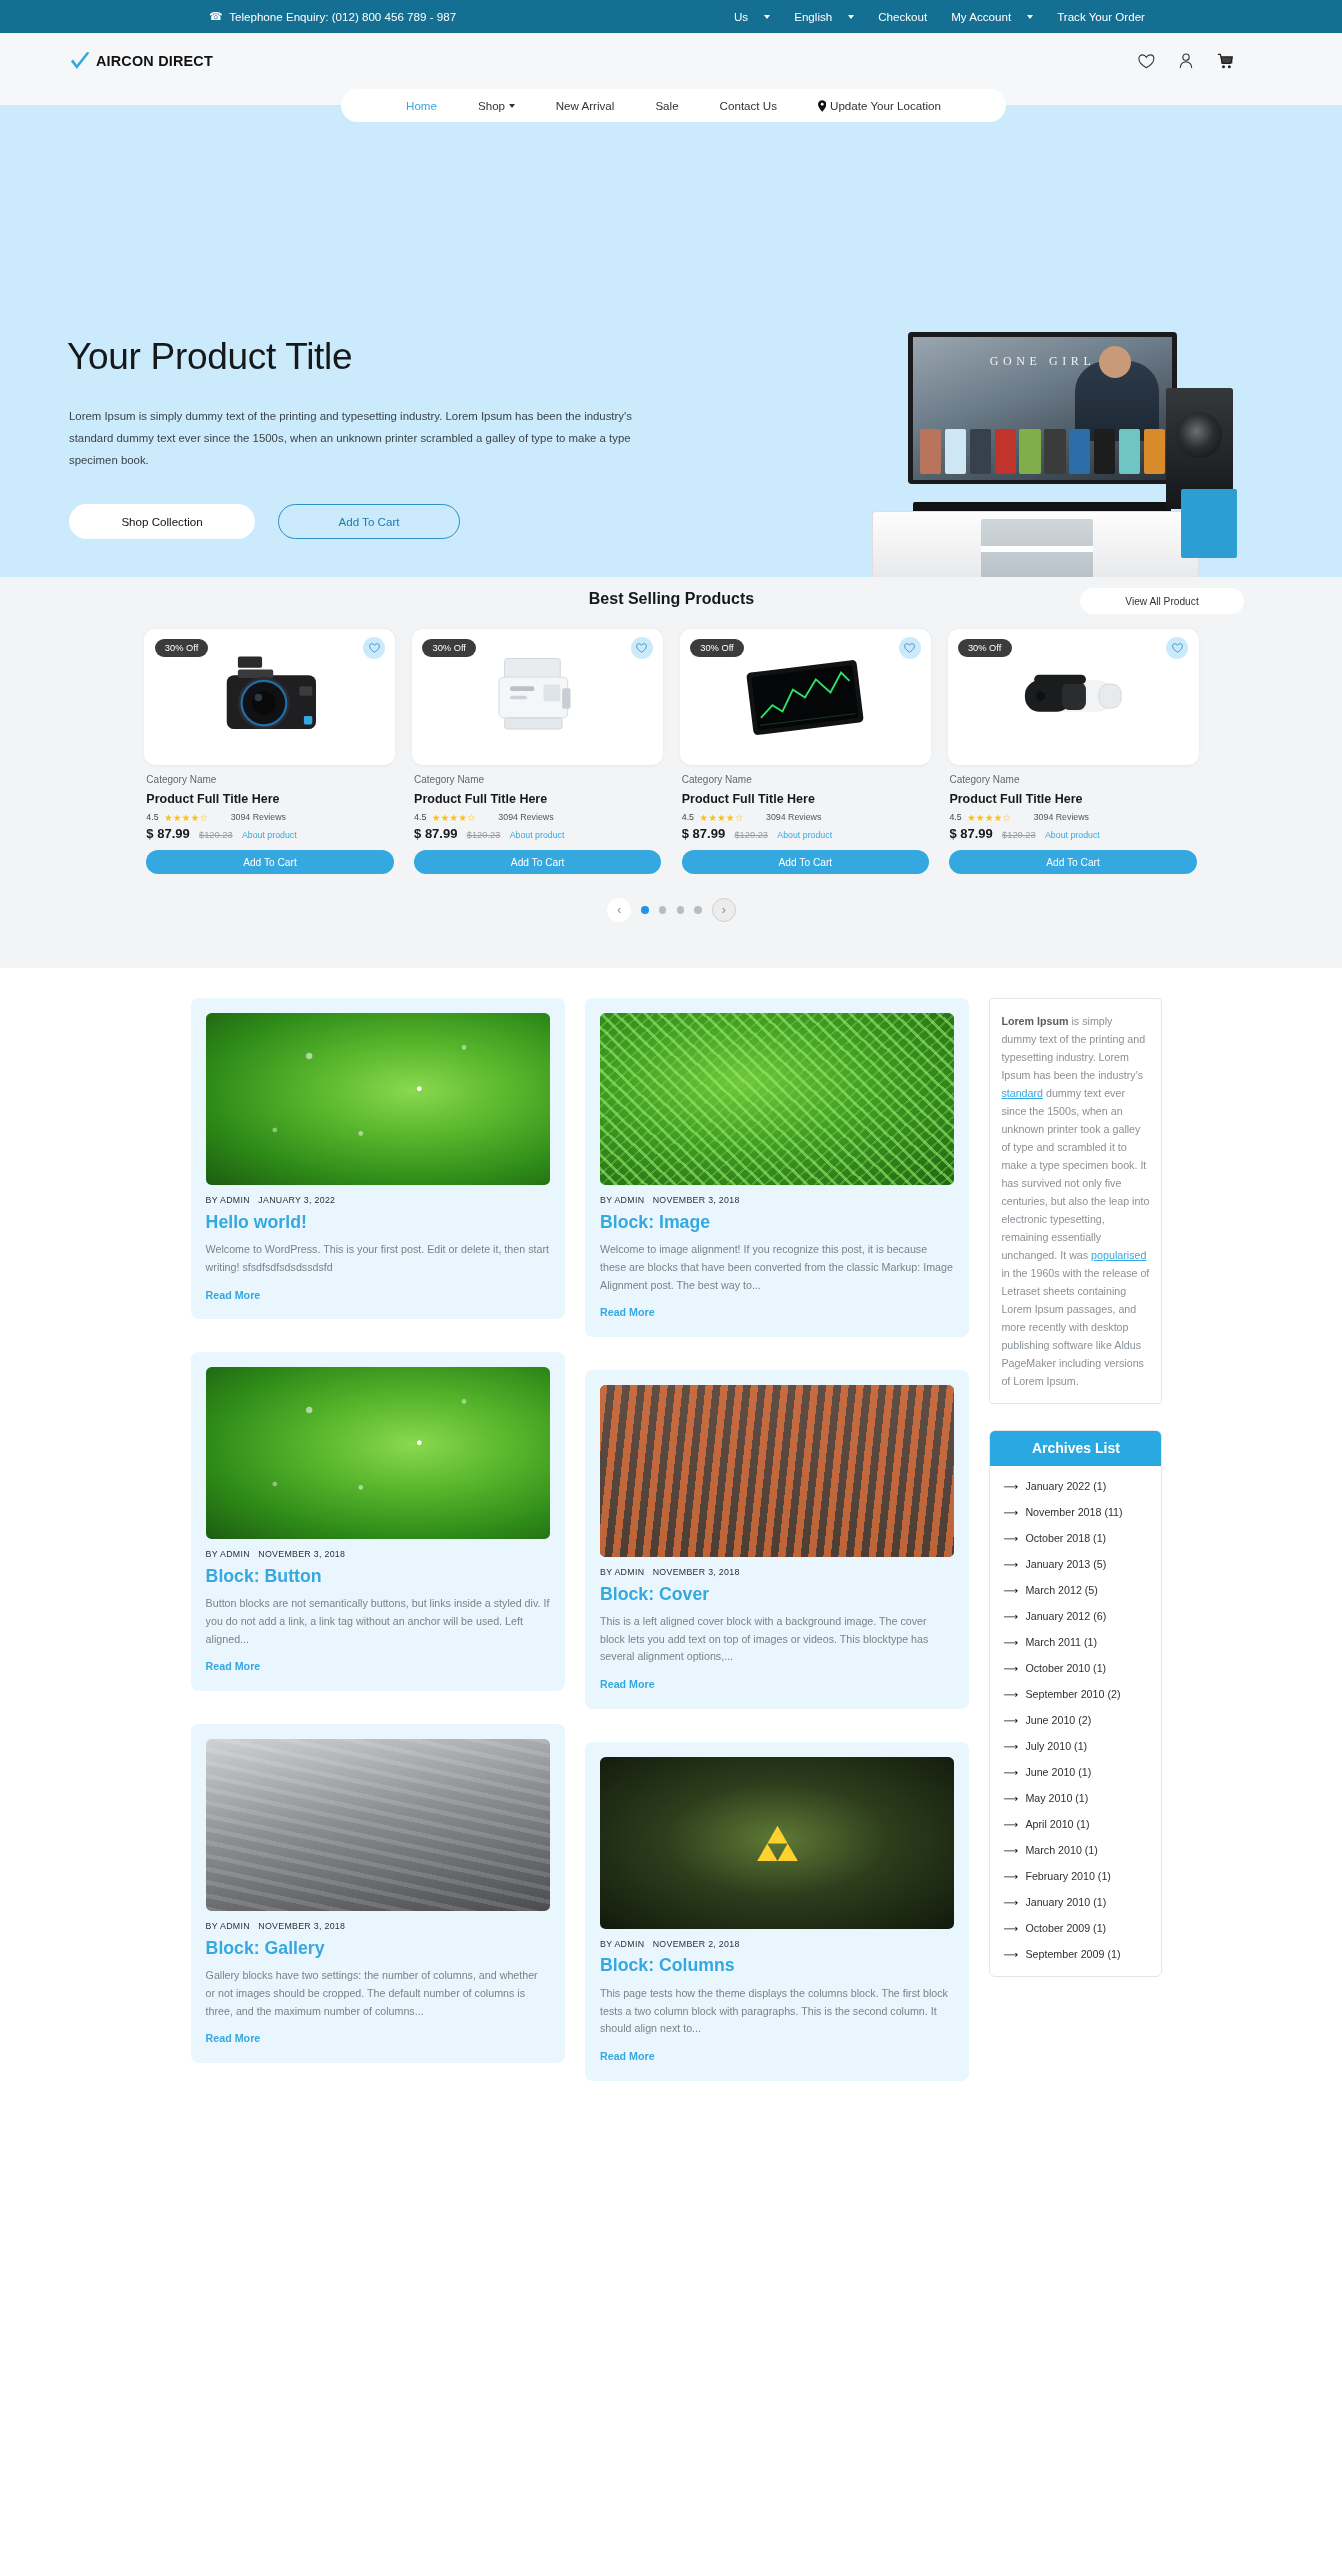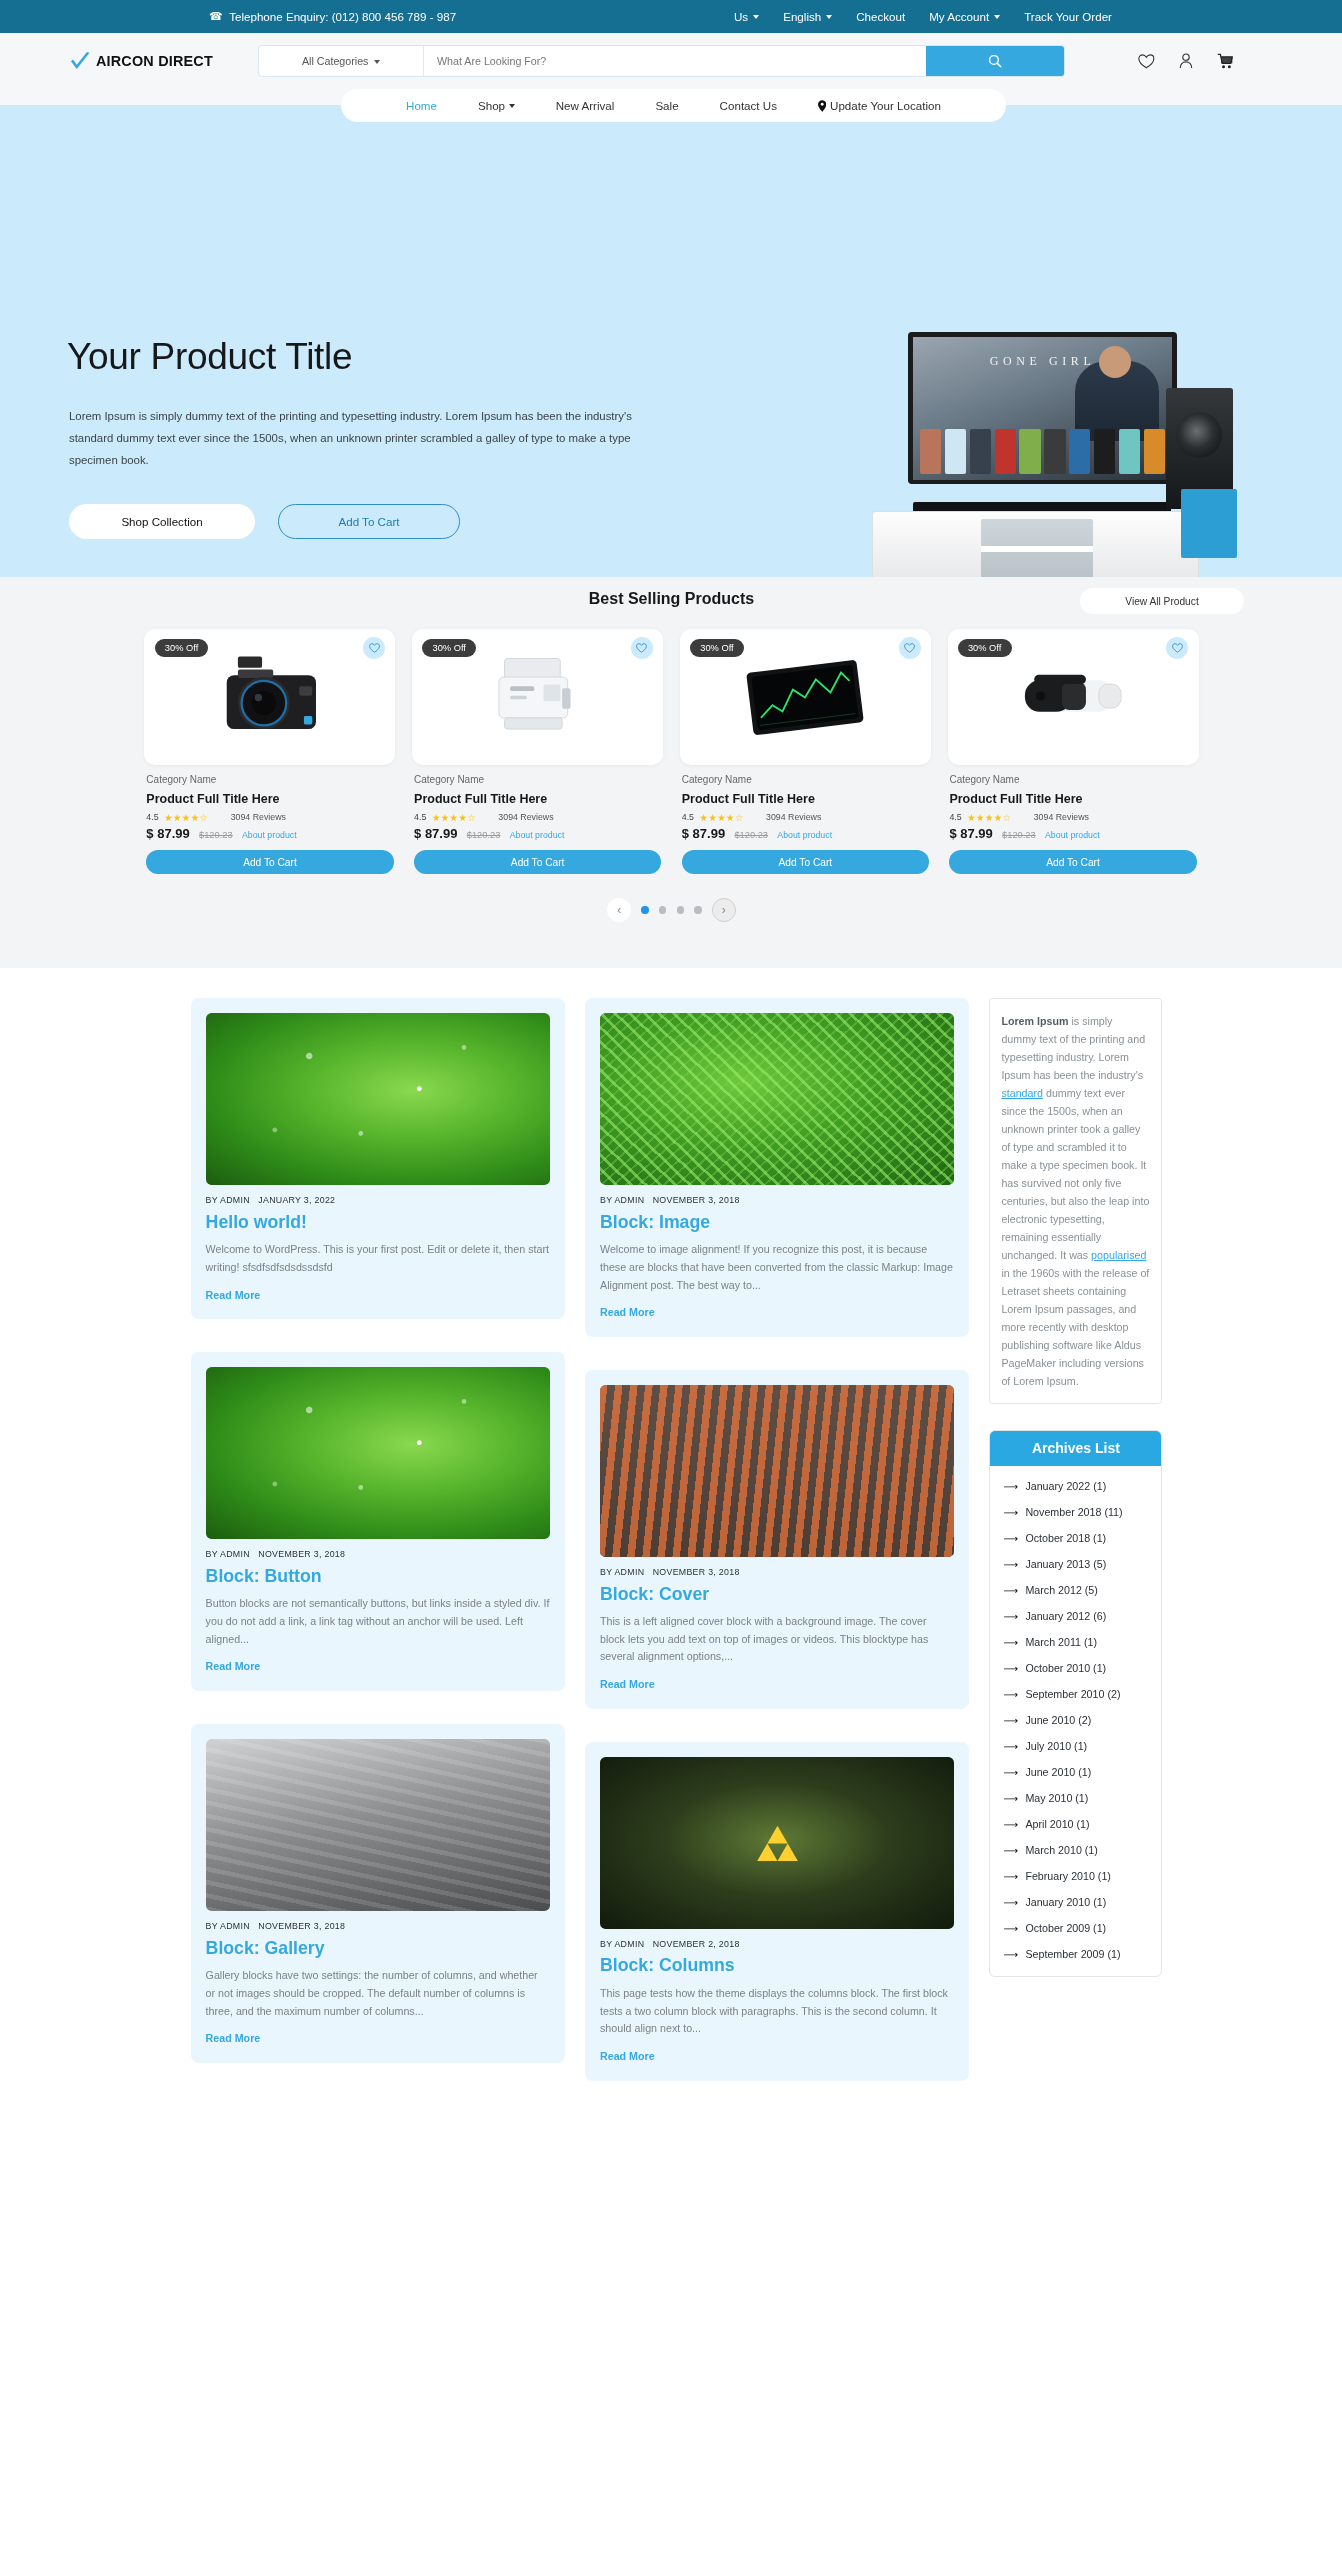--- a/index.html
+++ b/index.html
@@ -30,21 +30,21 @@
     white-space: nowrap;
   }
   .topbar-right {
     position: absolute;
     left: 734px;
     display: flex;
     align-items: center;
     gap: 24px;
     white-space: nowrap;
   }
-  .topbar-right .tb-item { display: flex; align-items: center; gap: 5px; cursor: pointer; }
+  .topbar-right .tb-item { display: flex; align-items: center; gap: 16px; cursor: pointer; }
   .caret-dn {
     width: 0; height: 0;
     border-left: 3.3px solid transparent;
     border-right: 3.3px solid transparent;
     border-top: 4.2px solid #fff;
     display: inline-block;
     margin-top: 1.9px;
   }
   .phone-ico { font-size: 11px; }
 
@@ -488,33 +488,20 @@
 </div>
 
 <div class="header">
   <div class="brand">
     <svg class="brand-check" viewBox="0 0 24 22">
       <path d="M1 11 L8 20 L23 1 L20 0 L8 15 L3.5 9 Z" fill="#35a8e0"></path>
     </svg>
     <span class="brand-name">AIRCON DIRECT</span>
   </div>
 
-  <div class="searchbar">
-    <div class="cat-select">
-      <span>All Categories</span>
-      <i class="caret-dn"></i>
-    </div>
-    <input class="search-input" type="text" placeholder="What Are Looking For?" style="">
-    <button class="search-btn">
-      <svg width="14" height="14" viewBox="0 0 16 16">
-        <circle cx="6.8" cy="6.8" r="5" fill="none" stroke="#fff" stroke-width="1.6"></circle>
-        <line x1="10.4" y1="10.4" x2="14.6" y2="14.6" stroke="#fff" stroke-width="1.8" stroke-linecap="round"></line>
-      </svg>
-    </button>
-  </div>
 
   <div class="hdr-icons">
     <svg width="16.7" height="15" viewBox="0 0 20 18">
       <path d="M10 16.5 C10 16.5 1 11 1 5.6 C1 2.6 3.2 1 5.3 1 C7.2 1 9 2.2 10 4 C11 2.2 12.8 1 14.7 1 C16.8 1 19 2.6 19 5.6 C19 11 10 16.5 10 16.5 Z" fill="none" stroke="#333" stroke-width="1.3"></path>
     </svg>
     <svg width="14" height="16" viewBox="0 0 16 18">
       <circle cx="8" cy="4.6" r="3.6" fill="none" stroke="#333" stroke-width="1.3"></circle>
       <path d="M1.5 17 C1.5 12.4 4.5 10 8 10 C11.5 10 14.5 12.4 14.5 17" fill="none" stroke="#333" stroke-width="1.3"></path>
     </svg>
     <svg width="16.7" height="16.7" viewBox="0 0 20 20">

